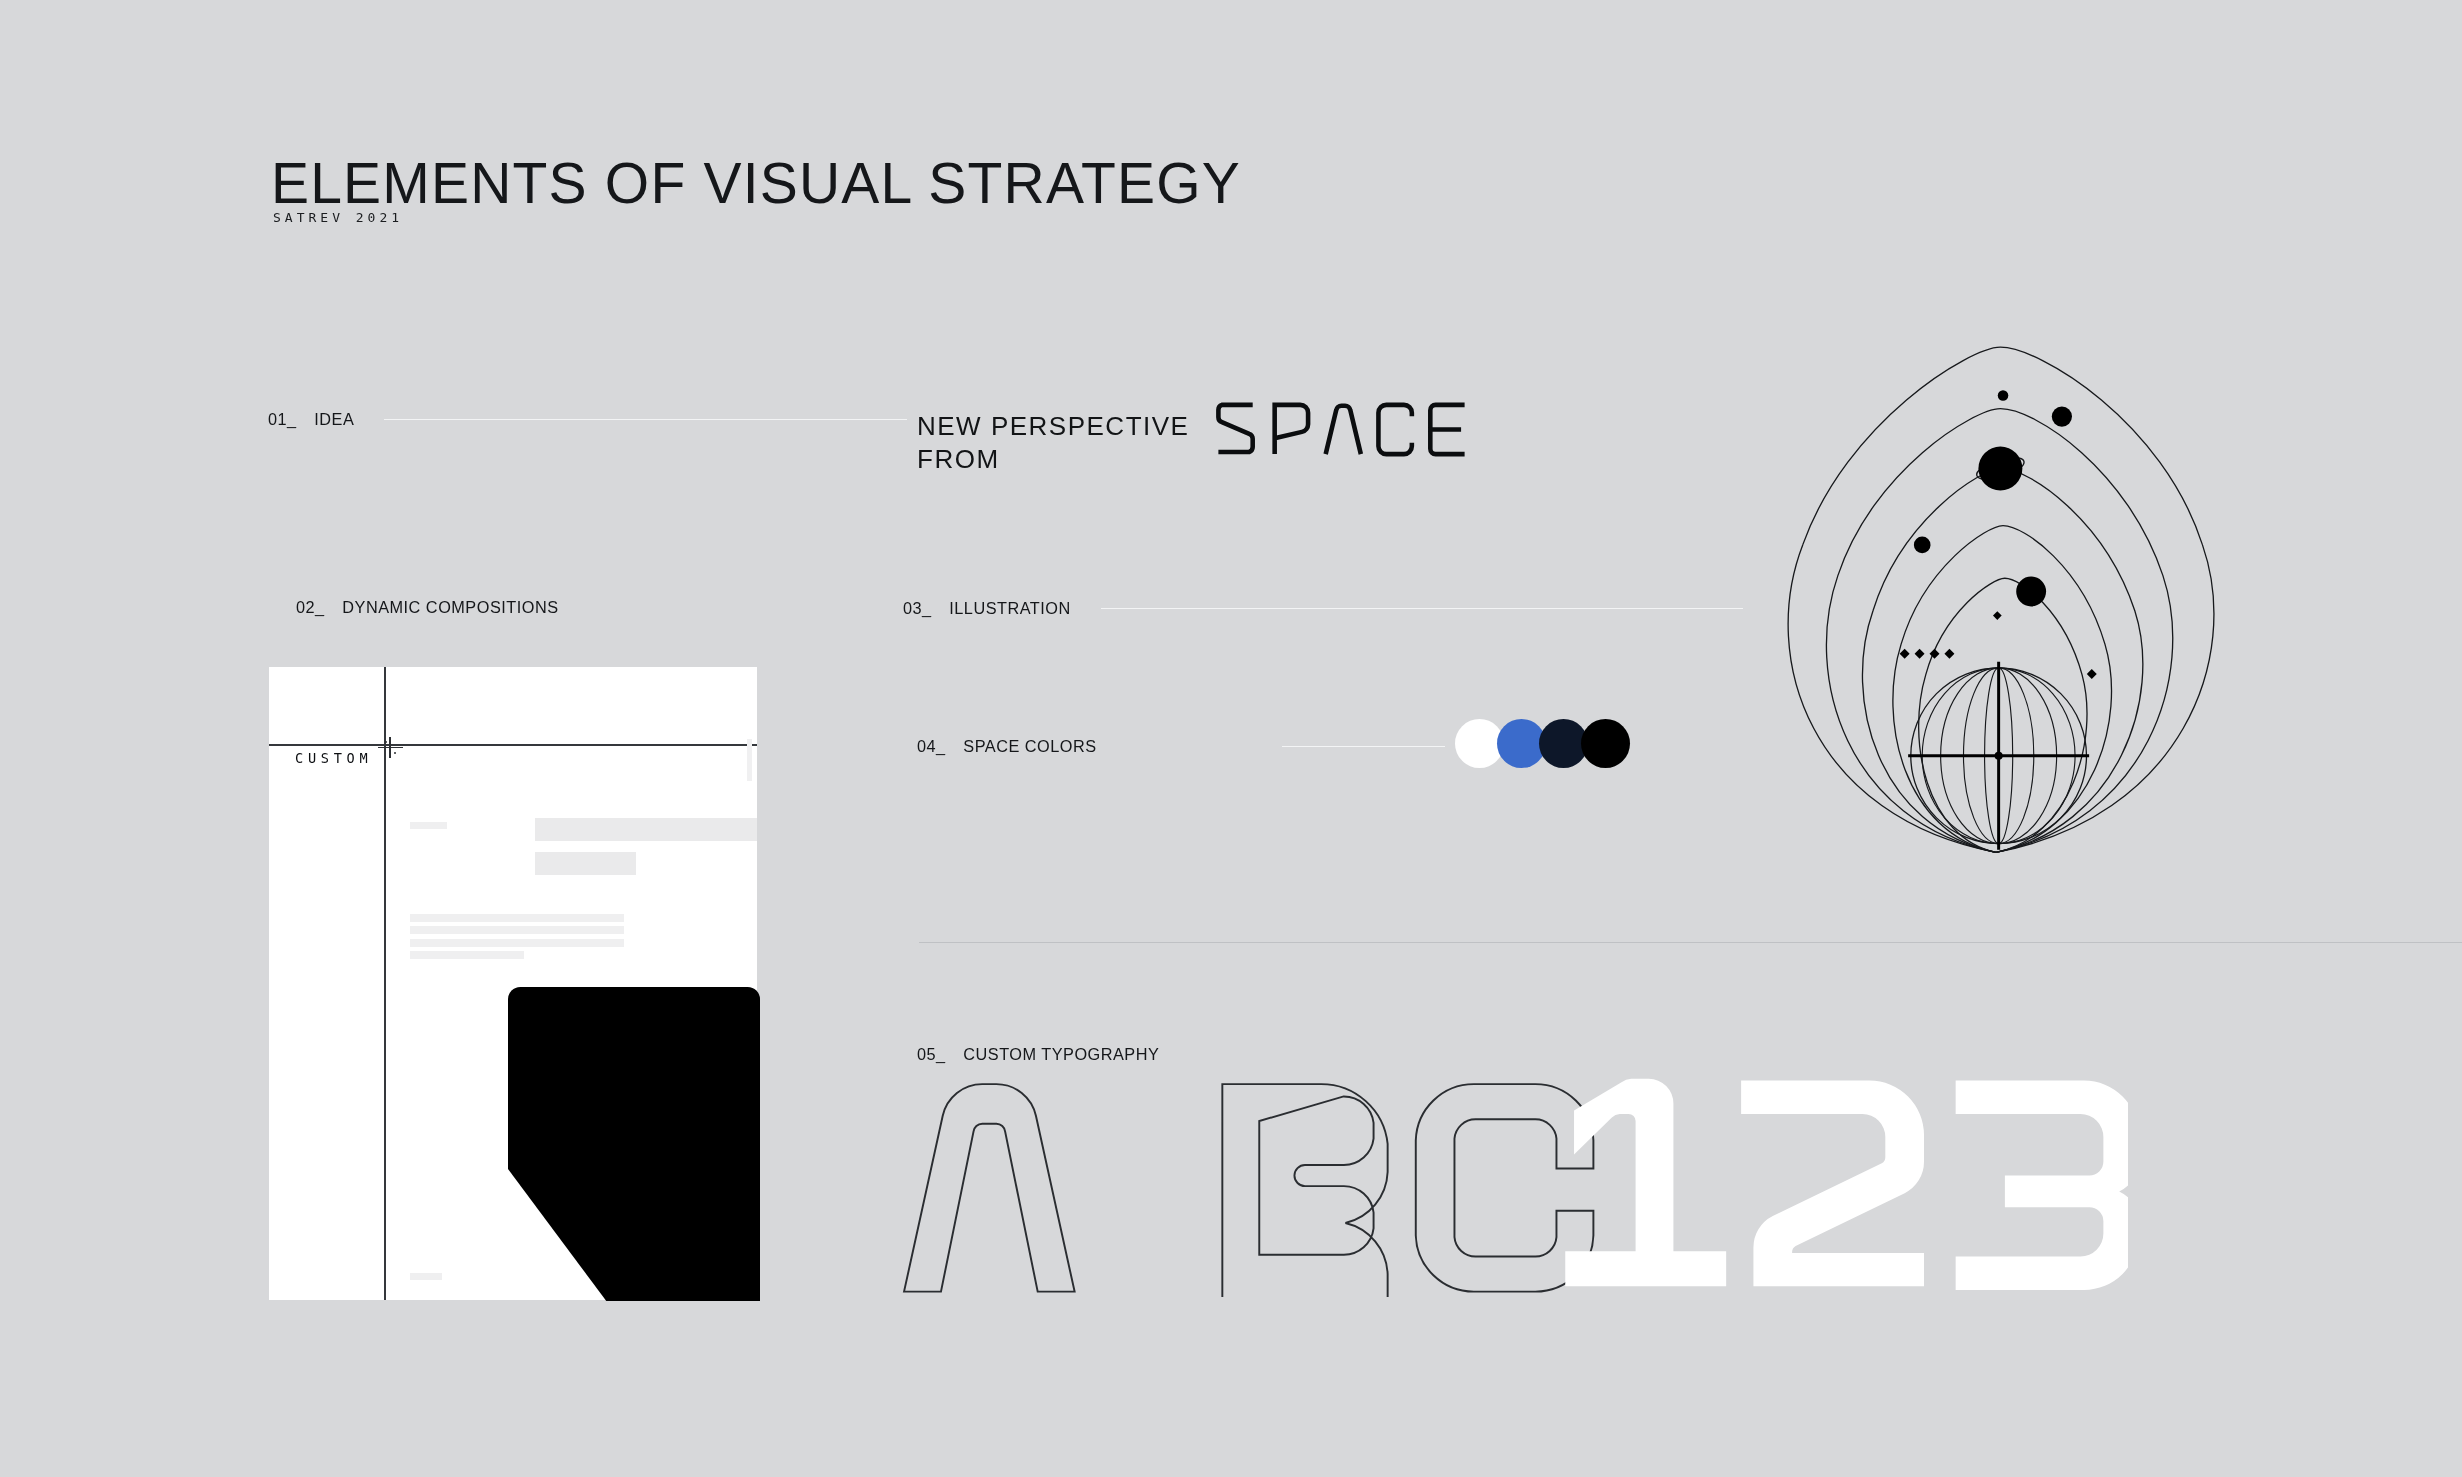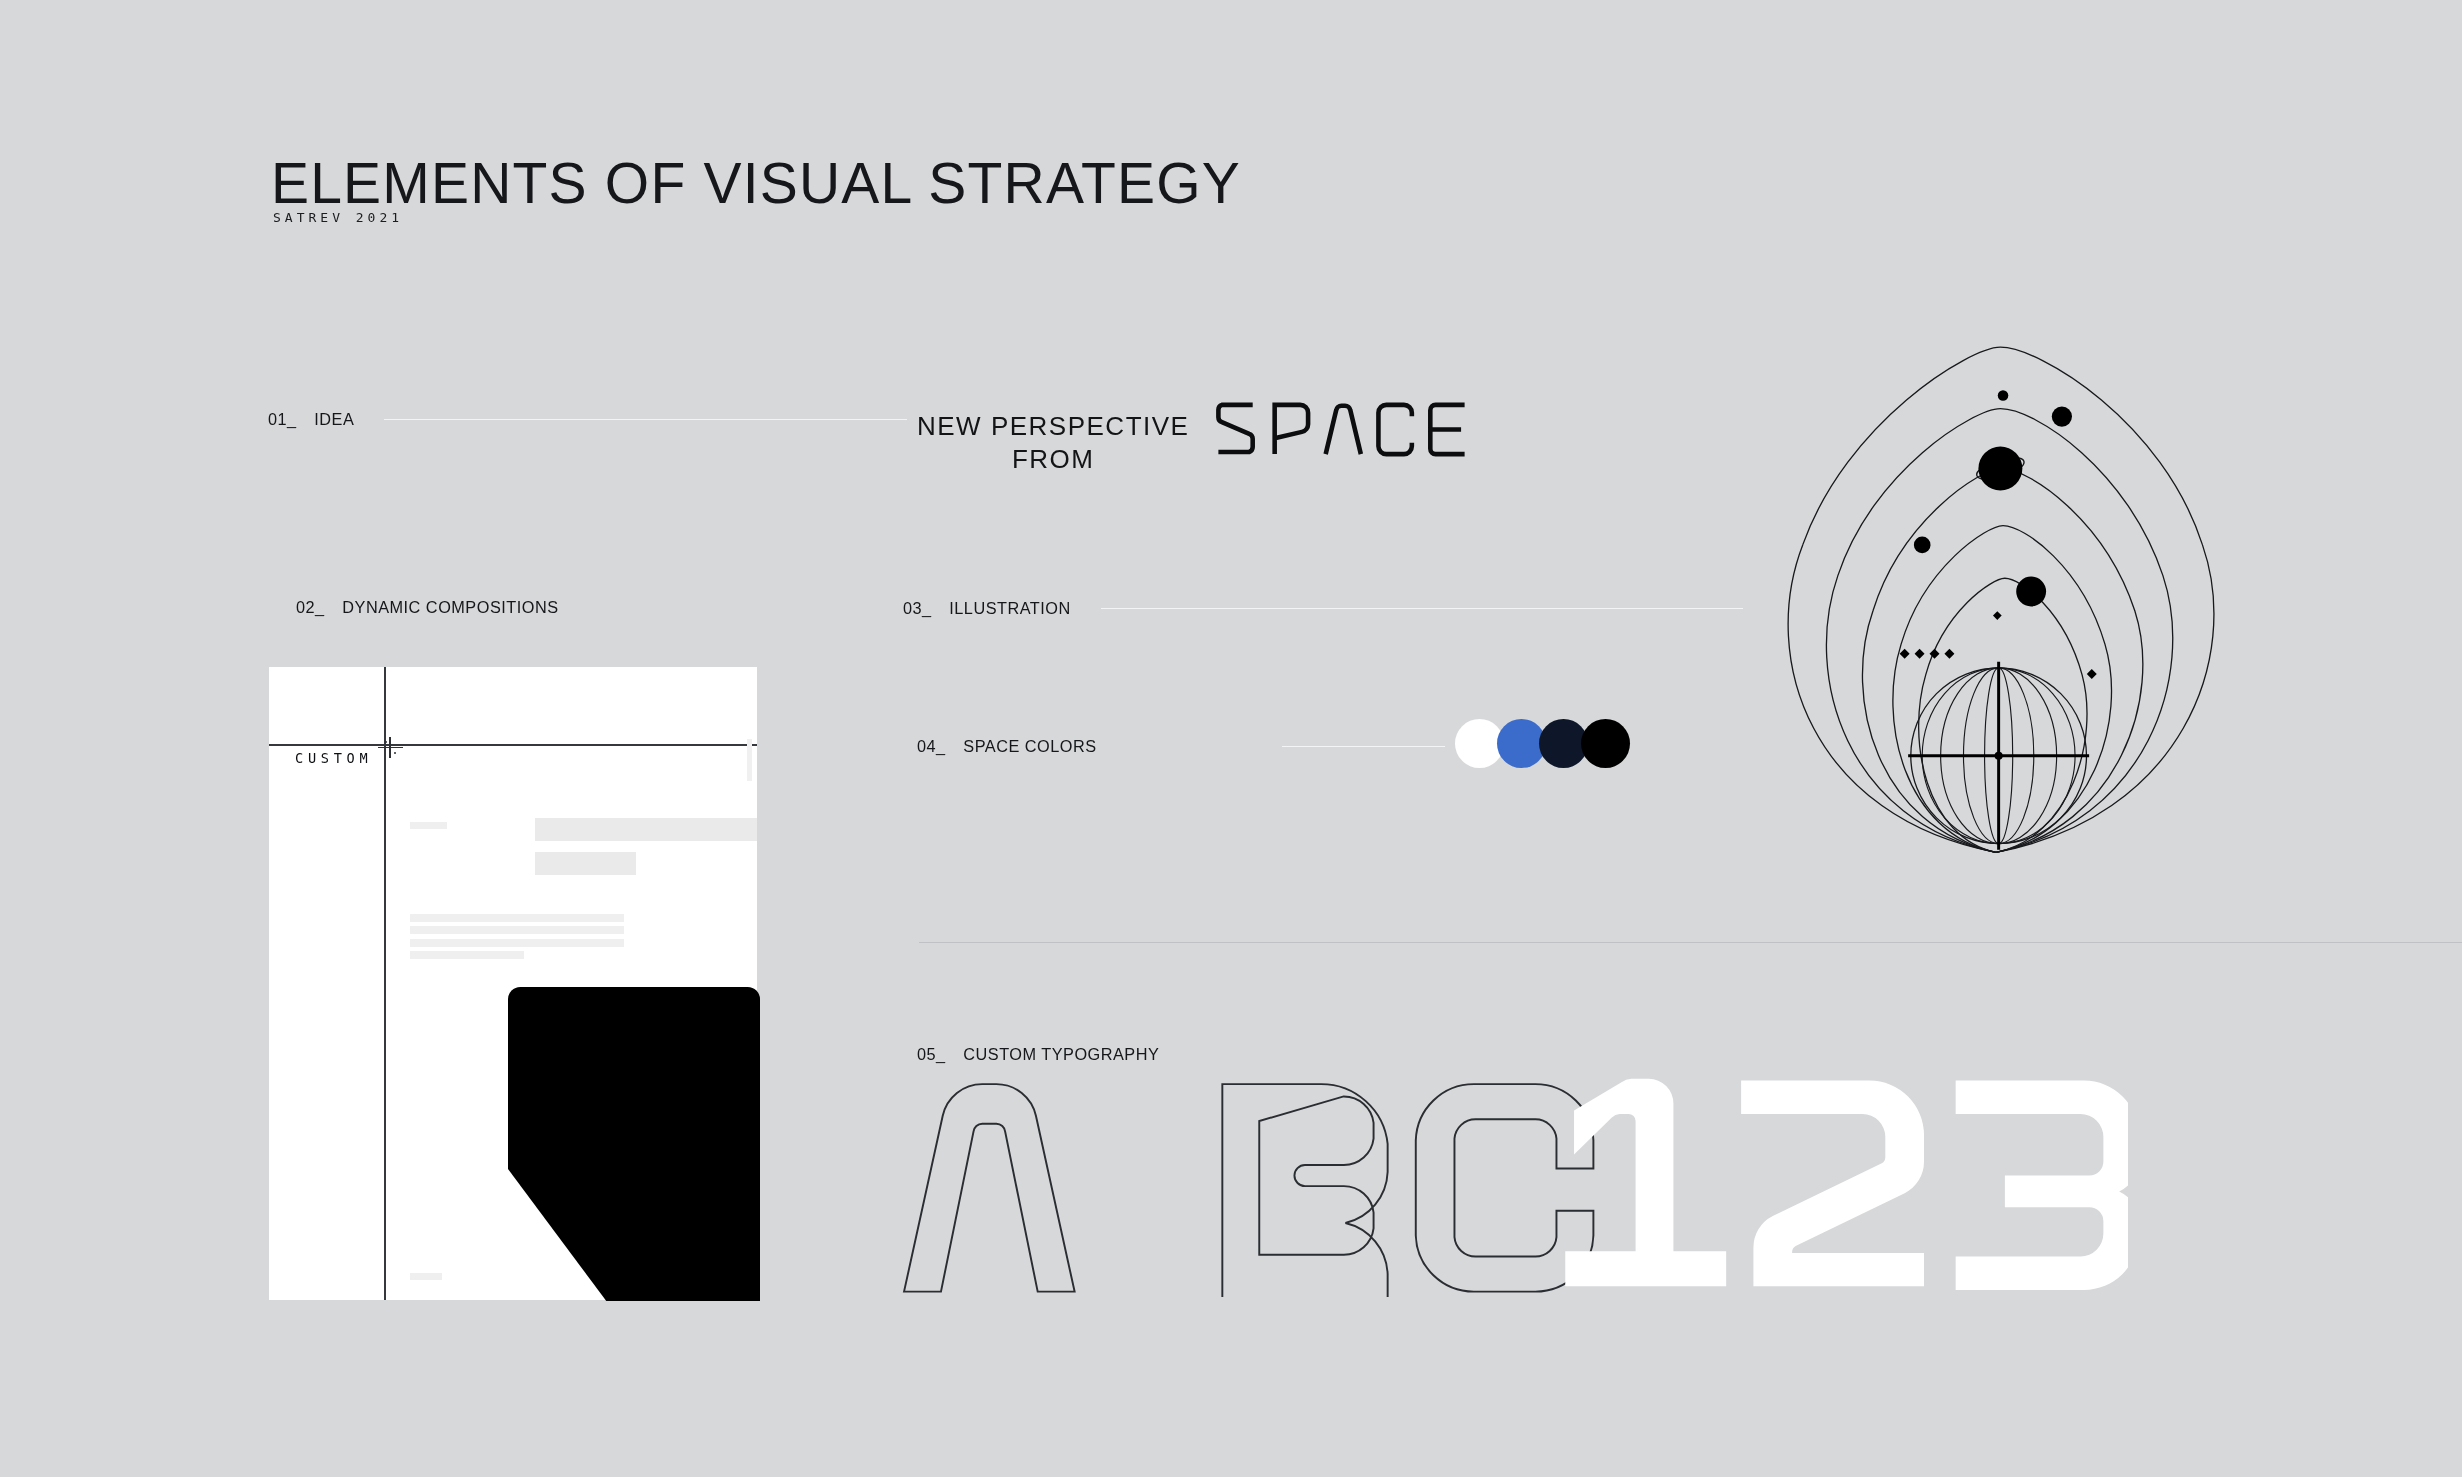--- a/index.html
+++ b/index.html
@@ -39,21 +39,21 @@
   #sec-04{left:917px;top:737px;}
   #sec-04 .rule{width:163px;margin-left:185px;}
   #sec-05{left:917px;top:1045px;}
 
   
   #headline{
     position:absolute;left:917px;top:402px;
     display:flex;align-items:flex-start;
   }
   #headline-text{
-    text-align:center;font-size:26px;line-height:1.28;
+    text-align:left;font-size:26px;line-height:1.28;
     letter-spacing:1.5px;color:#121416;padding-top:8px;
   }
   #space-word{margin-left:24.6px;}
 
   
   #swatches{
     position:absolute;left:1455px;top:719px;
     display:flex;align-items:center;
   }
   #swatches .sw{

